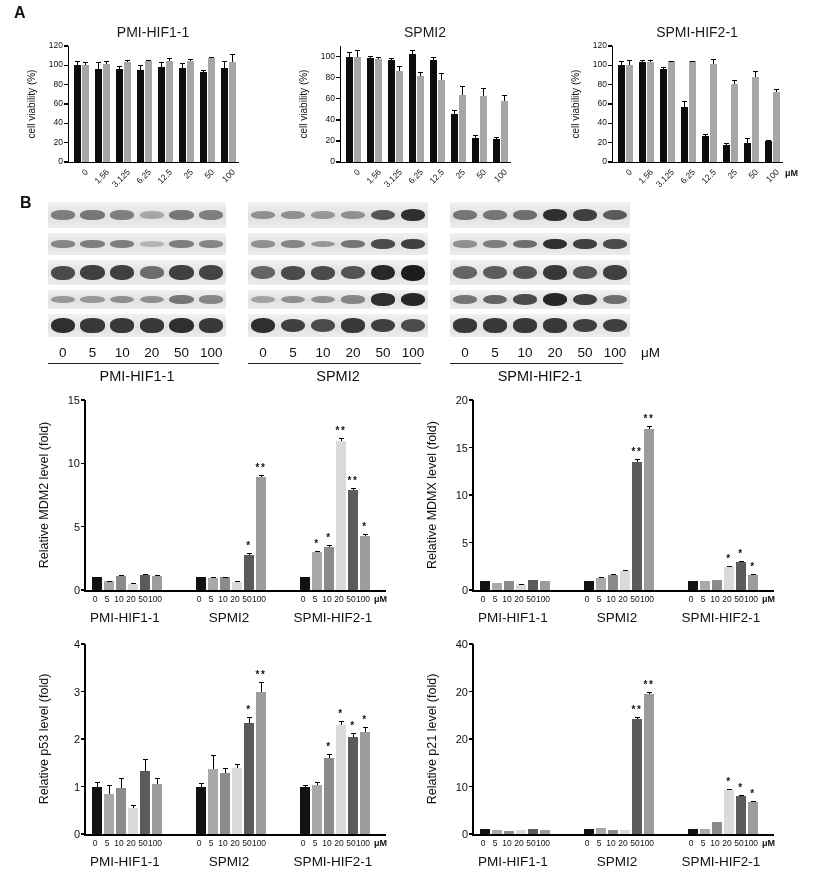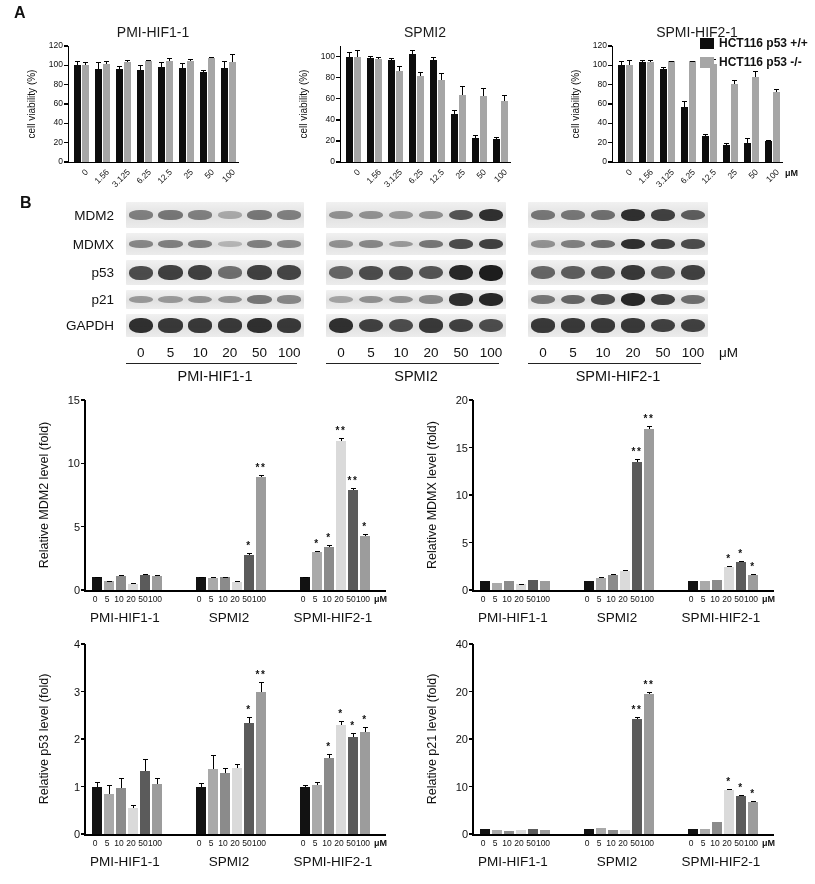--- a/index.html
+++ b/index.html
@@ -284,41 +284,24 @@
           <div class="xrot" style="left: 77.5px;">6.25</div>
           <div class="xrot" style="left: 98.5px;">12.5</div>
           <div class="xrot" style="left: 119.5px;">25</div>
           <div class="xrot" style="left: 140.5px;">50</div>
           <div class="xrot" style="left: 161.5px;">100</div>
           <div class="xunit" style="left: 173px; top: 5px;">μM</div>
         </div>
       </div>
   </div>
 
-  <div class="legend">
-    <div class="lg-row">
-      <span class="sw" style="background: rgb(13, 13, 13);"></span>
-      <span>HCT116 p53 +/+</span>
-    </div>
-    <div class="lg-row">
-      <span class="sw" style="background: rgb(166, 166, 166);"></span>
-      <span>HCT116 p53 -/-</span>
-    </div>
-  </div>
 
   <div class="panel-label" style="left:20px;top:194px;">B</div>
 
   <div class="blotwrap">
-    <div class="blabels" id="blot-labels">
-        <div class="blabel" style="height: 26px;">MDM2</div>
-        <div class="blabel" style="height: 22px;">MDMX</div>
-        <div class="blabel" style="height: 25px;">p53</div>
-        <div class="blabel" style="height: 19px;">p21</div>
-        <div class="blabel" style="height: 23px;">GAPDH</div>
-      </div>
     <div class="bgroups" id="blot-groups">
         <div class="bgroup" style="width: 178px;">
           <div class="strip" style="height: 26px;">
             <div class="lane">
               <div class="band" style="height: 9.15px; background: rgba(12, 12, 12, 0.47);"></div>
             </div>
             <div class="lane">
               <div class="band" style="height: 9.5px; background: rgba(12, 12, 12, 0.51);"></div>
             </div>
             <div class="lane">

